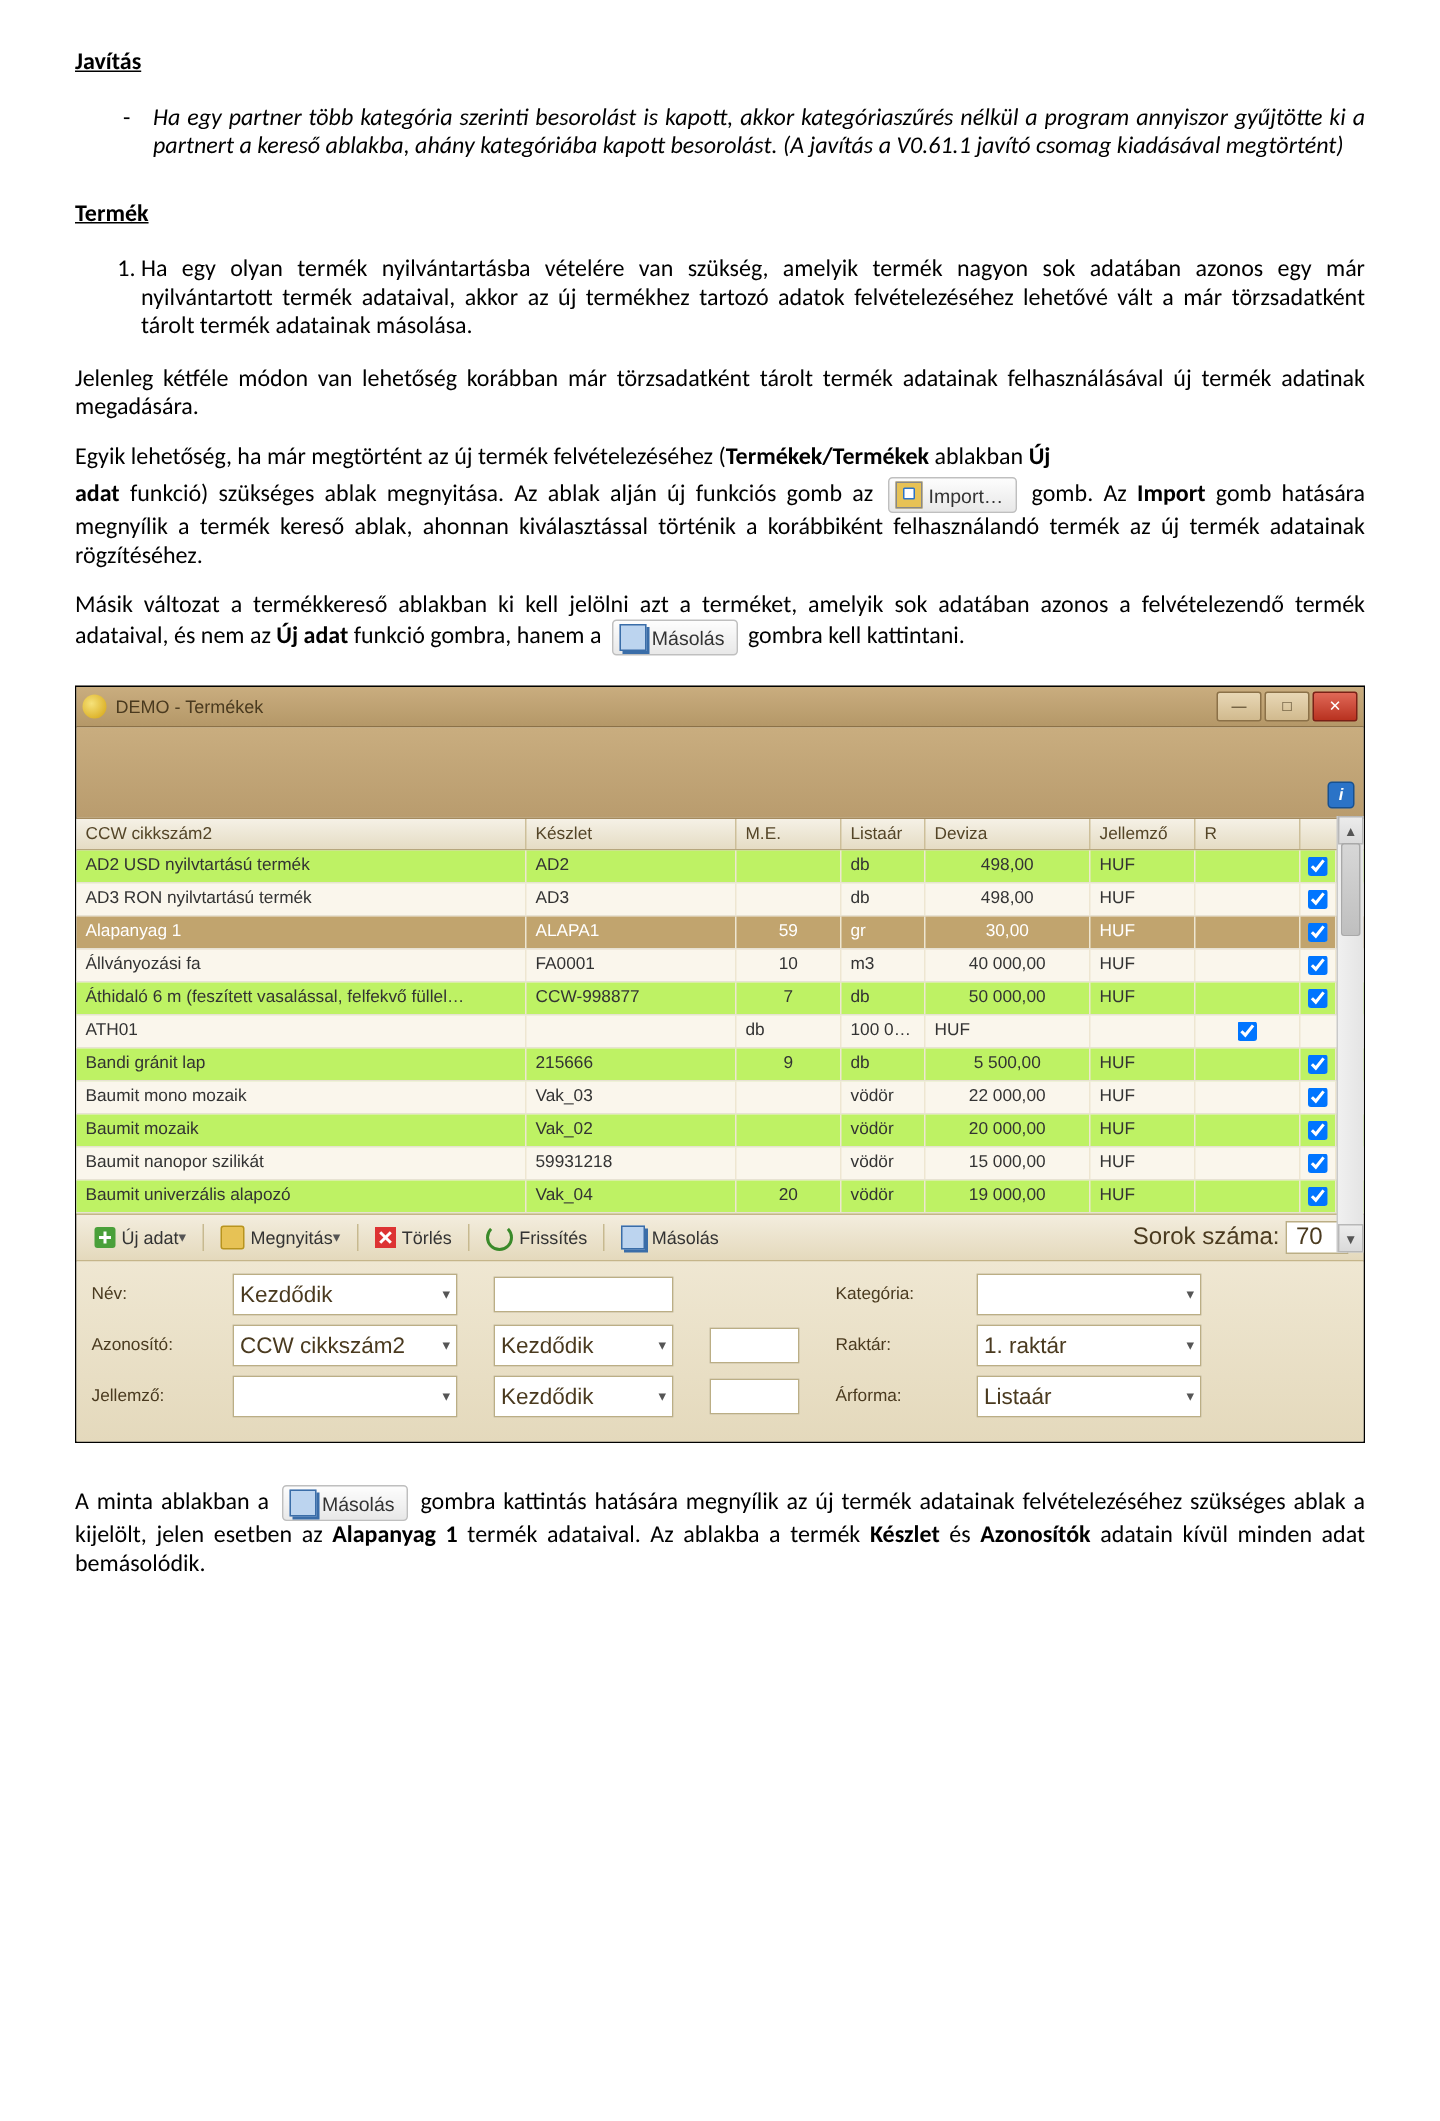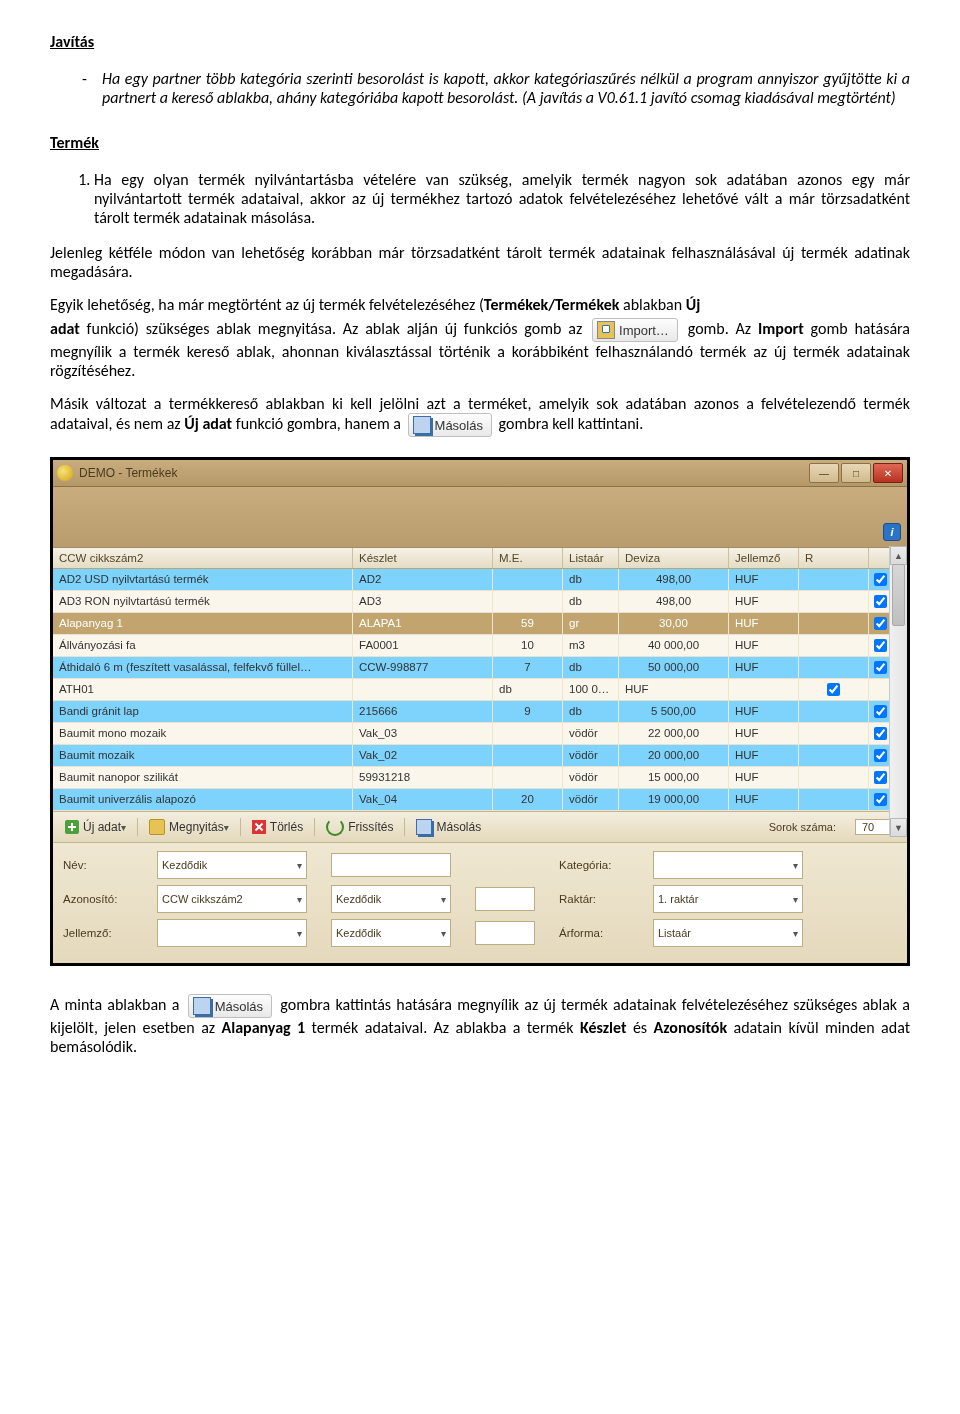--- a/index.html
+++ b/index.html
@@ -35,21 +35,21 @@
     font-size: 13px;
     font-family: "Segoe UI", Tahoma, sans-serif;
     color: #333;
     margin: 0 3px;
   }
   .ui-btn .bicon { width: 16px; height: 16px; margin-right: 4px; display: inline-block; }
 
   
   .win {
     margin: 20px 0 28px 0;
-    border: 3px solid #000000;
+    border: 1px solid #000000;
     background: #efe8d7;
     font-family: "Segoe UI", Tahoma, sans-serif;
     font-size: 12px;
     color: #333;
     position: relative;
   }
   .titlebar {
     background: linear-gradient(#c9ad7f, #b59868);
     color: #4a3a1f;
     display: flex;
@@ -89,21 +89,21 @@
     font-size: 11.5px;
     color: #544527;
   }
   .ghead > div { padding: 4px 6px; border-right: 1px solid #cdbf99; display:flex; align-items:center; }
   .ghead .sort::after { content:"▲"; font-size:8px; margin-left:4px; color:#6a5833; }
   .grow {
     display: grid;
     grid-template-columns: 300px 140px 70px 56px 110px 70px 70px 24px;
     border-bottom: 1px solid #e7e2d3;
     font-size: 11.5px;
-    background:#7dd3fc;
+    background:#bef264;
   }
   .grow.alt { background:#faf6ec; }
   .grow.sel { background:#c1a46e; color:#fff; }
   .grow > div { padding: 4px 6px; border-right: 1px solid #eee6d1; white-space:nowrap; overflow:hidden; text-overflow:ellipsis; }
   .num { text-align:center; }
   .chk { display:flex; align-items:center; justify-content:center; }
   .chk input { margin:0; }
 
   .scroll-right {
     position:absolute; right:0; top:86px; bottom:126px; width:17px;
@@ -118,30 +118,30 @@
   .toolbar {
     display:flex; align-items:center; gap:2px;
     background: linear-gradient(#f3edde,#e4d9bc);
     border-top:1px solid #c5b58a; border-bottom:1px solid #c5b58a;
     padding:4px 6px; font-size:12px;
   }
   .tbtn { display:inline-flex; align-items:center; padding:2px 6px; border-radius:3px; }
   .tbtn .ticon { width:14px; height:14px; margin-right:4px; display:inline-block; }
   .tb-sep { width:1px; height:18px; background:#c7b98f; margin:0 3px; }
   .tb-spacer { flex:1; }
-  .row-count { font-size:11px; color:#4a3a1f; padding-right:4px; display:flex; align-items:center; gap:19px;}
+  .row-count { font-size:16px; color:#4a3a1f; padding-right:4px; display:flex; align-items:center; gap:4px;}
   .row-count .box { background:#fff; border:1px solid #bbae85; padding:1px 6px; min-width:28px; }
 
   .filters {
     background: linear-gradient(#efe7d2,#e4d9bc);
     padding:8px 10px 10px 10px;
   }
   .frow { display:grid; grid-template-columns:70px 150px 120px 60px 70px 150px; gap:24px; align-items:center; margin-bottom:6px; font-size:11.5px; color:#4a3a1f;}
   .finput { background:#fff; border:1px solid #bbae85; padding:2px 4px; height:18px; font-size:11.5px; }
-  .fselect { background:#fff; border:1px solid #bbae85; padding:2px 4px; height:22px; font-size:11px; display:flex; align-items:center; justify-content:space-between;}
+  .fselect { background:#fff; border:1px solid #bbae85; padding:2px 4px; height:22px; font-size:15px; display:flex; align-items:center; justify-content:space-between;}
   .fselect::after { content:"▾"; font-size:10px; color:#555; margin-left:4px;}
 
   .ic-plus { background:#4aa03a; border-radius:2px; position:relative;}
   .ic-plus::before,.ic-plus::after{content:"";position:absolute;background:#fff;}
   .ic-plus::before{left:3px;right:3px;top:6px;height:2px;}
   .ic-plus::after{top:3px;bottom:3px;left:6px;width:2px;}
   .ic-open { background:#e7c255; border:1px solid #b8941e; border-radius:2px;}
   .ic-del { background:#d33; position:relative;}
   .ic-del::before,.ic-del::after{content:"";position:absolute;left:2px;right:2px;top:6px;height:2px;background:#fff;}
   .ic-del::before{transform:rotate(45deg);} .ic-del::after{transform:rotate(-45deg);}

